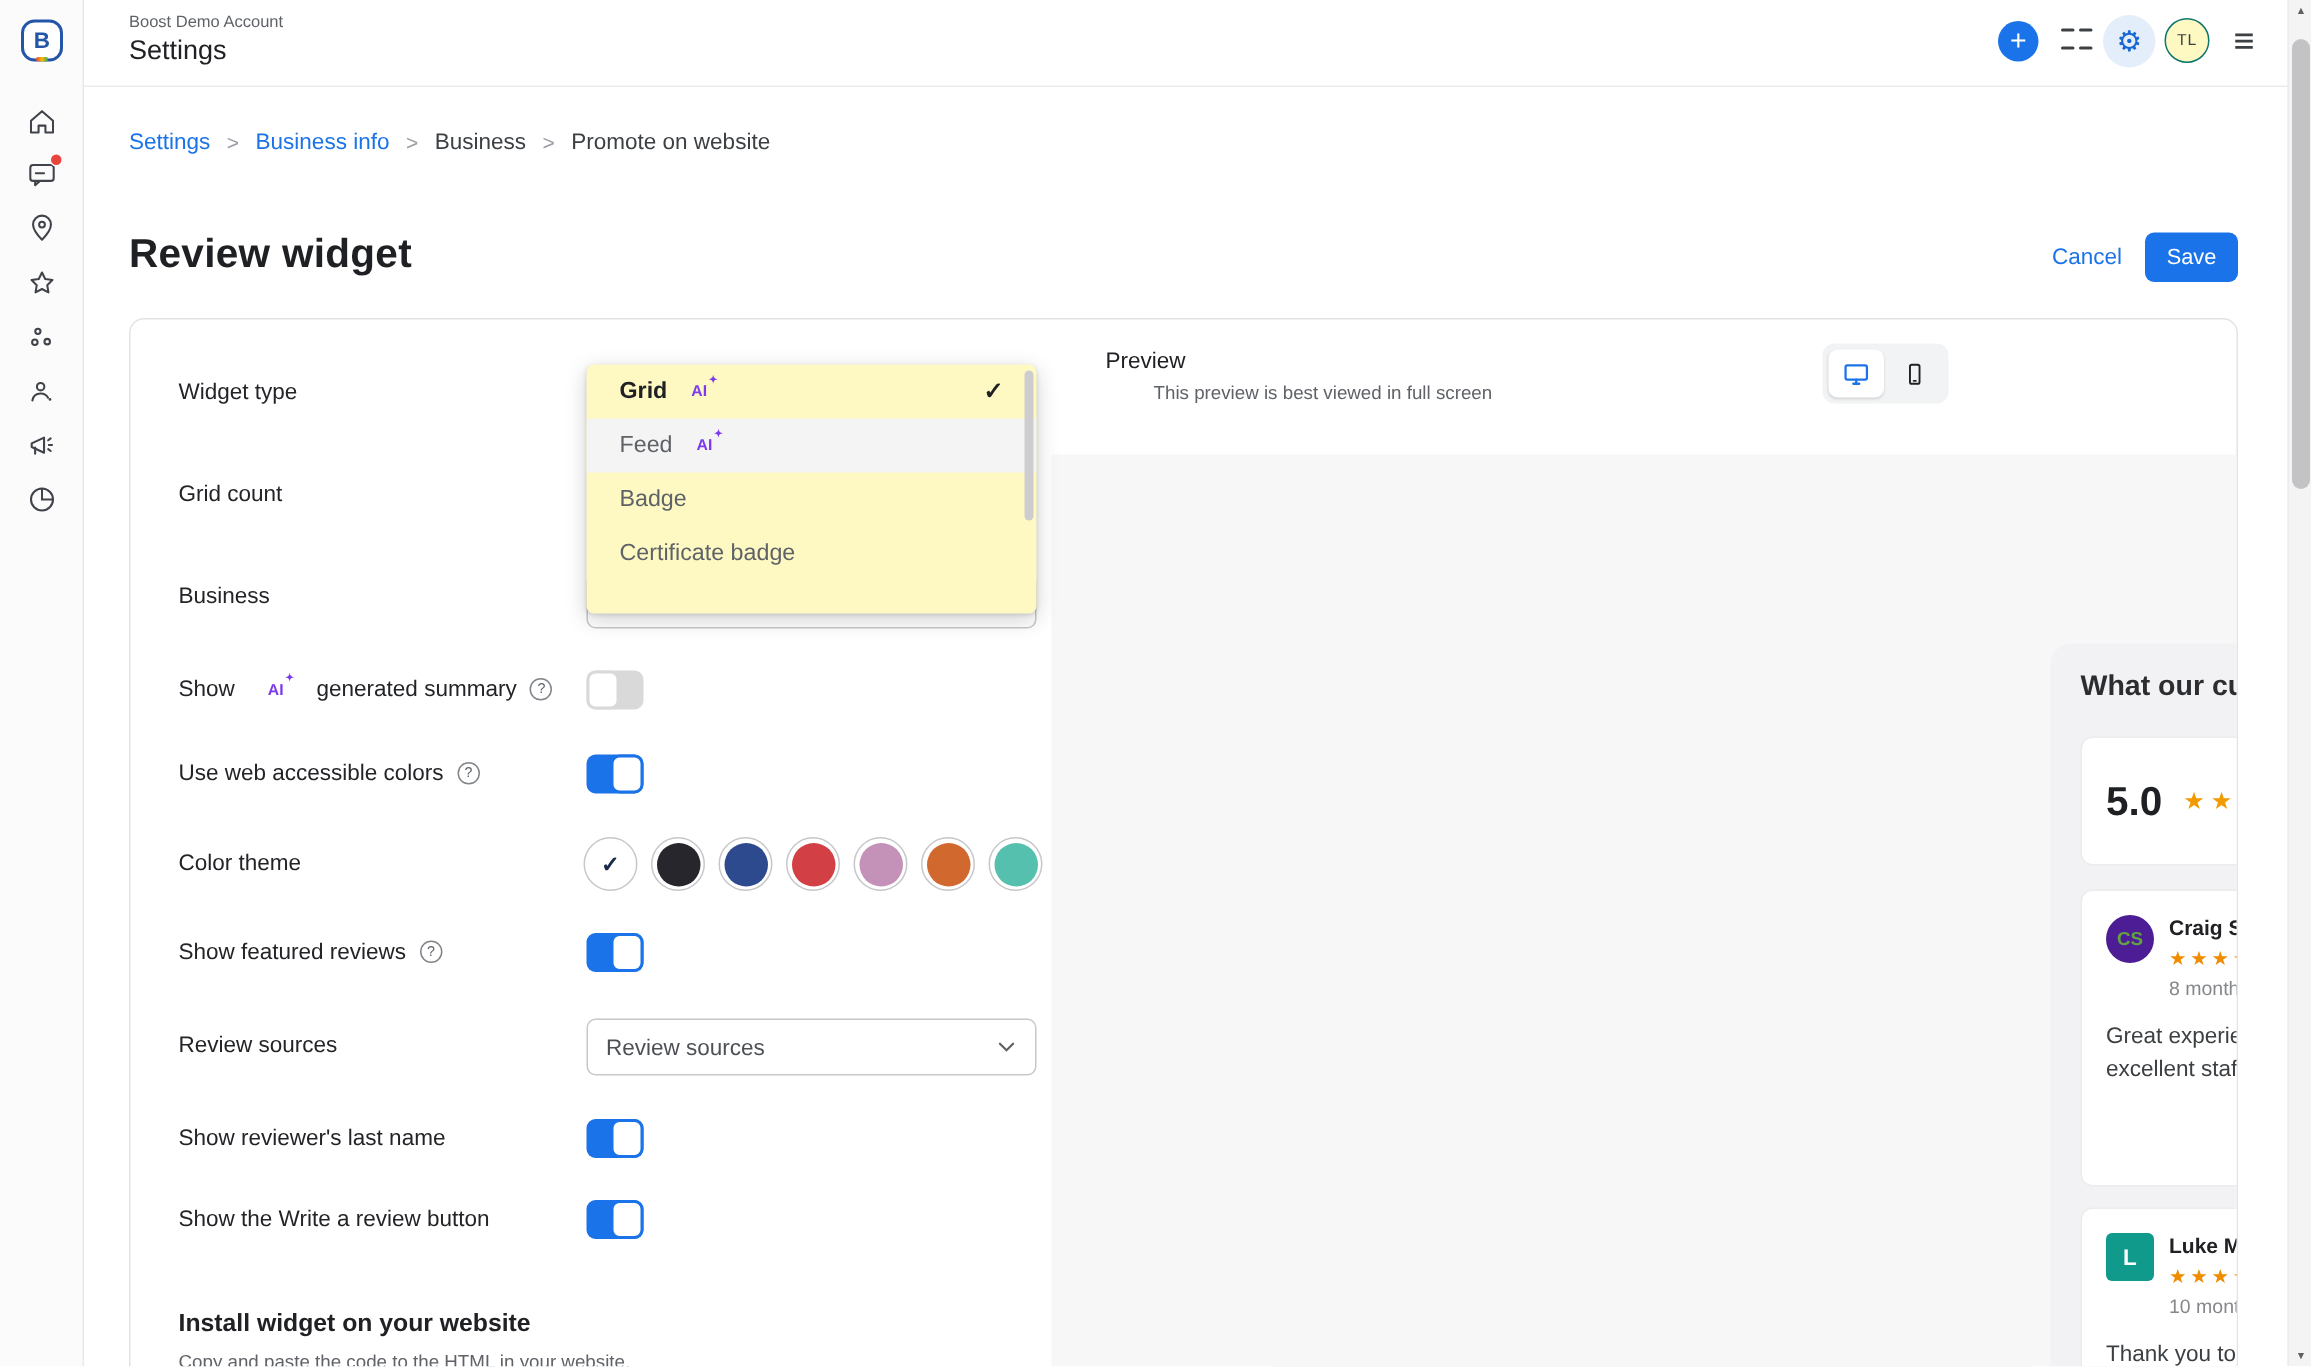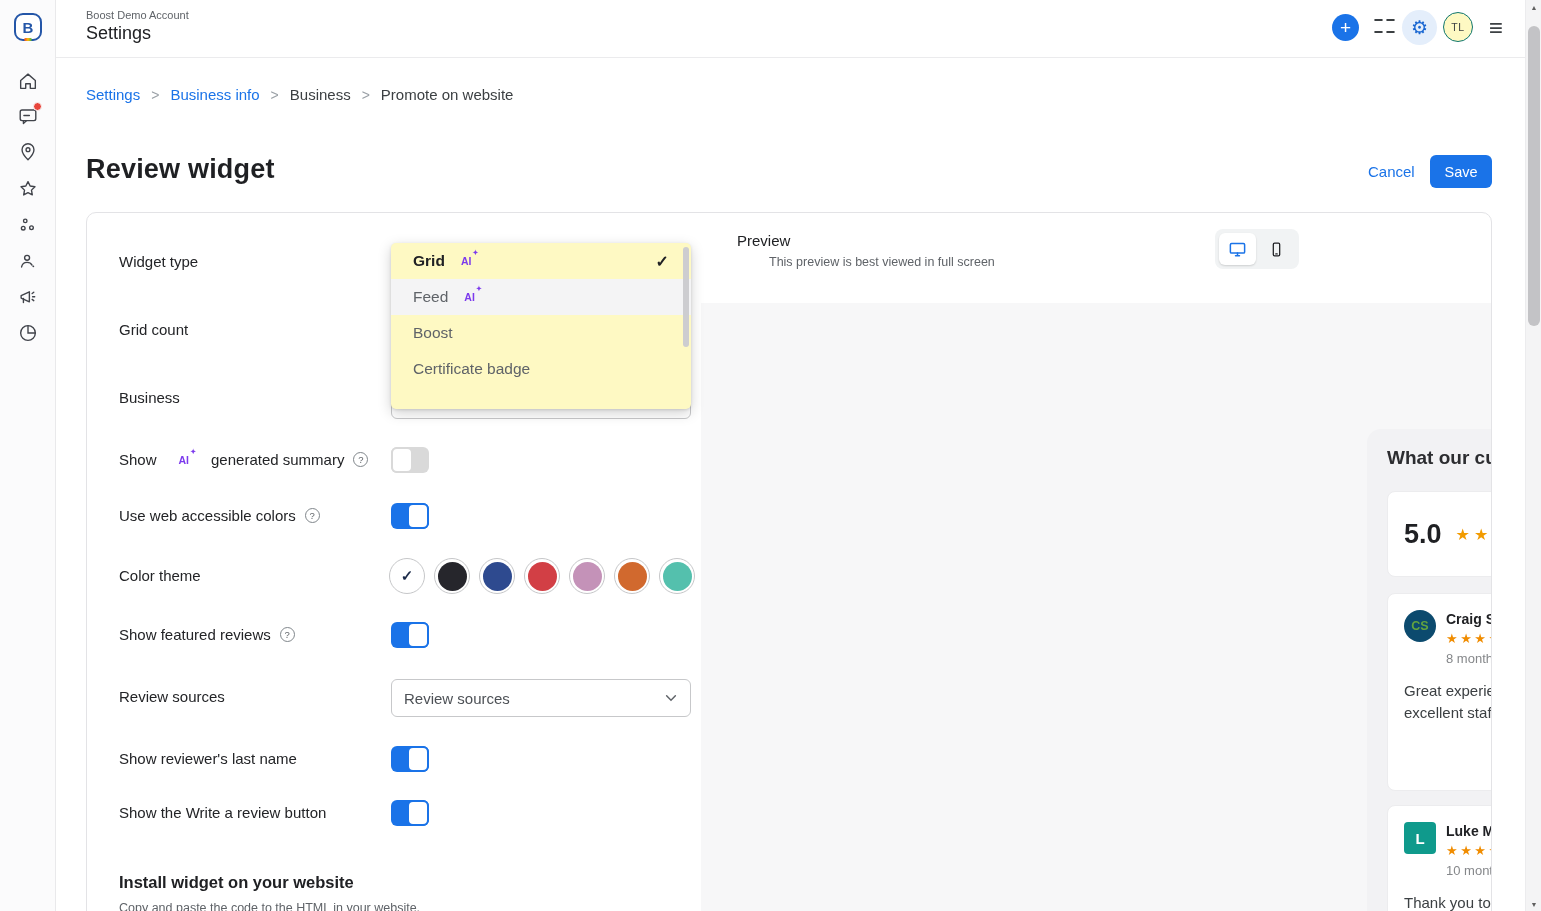--- a/index.html
+++ b/index.html
@@ -287,21 +287,21 @@
       <div class="dd-item sel">
         <span>Grid</span>
         <span class="ai-badge"><span>AI</span><span class="sp">✦</span></span>
         <span class="dd-check">✓</span>
       </div>
       <div class="dd-item hov">
         <span>Feed</span>
         <span class="ai-badge"><span>AI</span><span class="sp">✦</span></span>
       </div>
       <div class="dd-item">
-          <span>Boost</span>
+          <span>Badge</span>
         </div>
       <div class="dd-item">
           <span>Certificate badge</span>
         </div>
       <div class="dd-scroll"></div>
     </div>
 
     <div class="pv-title">Preview</div>
     <div class="pv-sub">This preview is best viewed in full screen</div>
 
@@ -326,21 +326,21 @@
         <div class="w-head">What our customers say</div>
 
         <div class="sum-card">
           <span class="sum-rating">5.0</span>
           <span class="sum-stars">★★★★★</span>
 
         </div>
 
         <div class="rc rc-row1" style="left:20px">
           <div class="rc-head">
-            <div class="av" style="background: #0c4a6e; color: rgb(99, 163, 63);">CS</div>
+            <div class="av" style="background: #4c1d95; color: rgb(99, 163, 63);">CS</div>
             <div class="rc-info">
               <div class="rc-name-line"><span class="rc-name">Craig S.</span>  </div>
               <div class="rc-stars">★★★★★</div>
               <div class="rc-date">8 months ago</div>
             </div>
           </div>
           <div class="rc-body">Great experience, excellent staff.</div>
         </div>
 
         <div class="rc rc-row2" style="left:20px">

